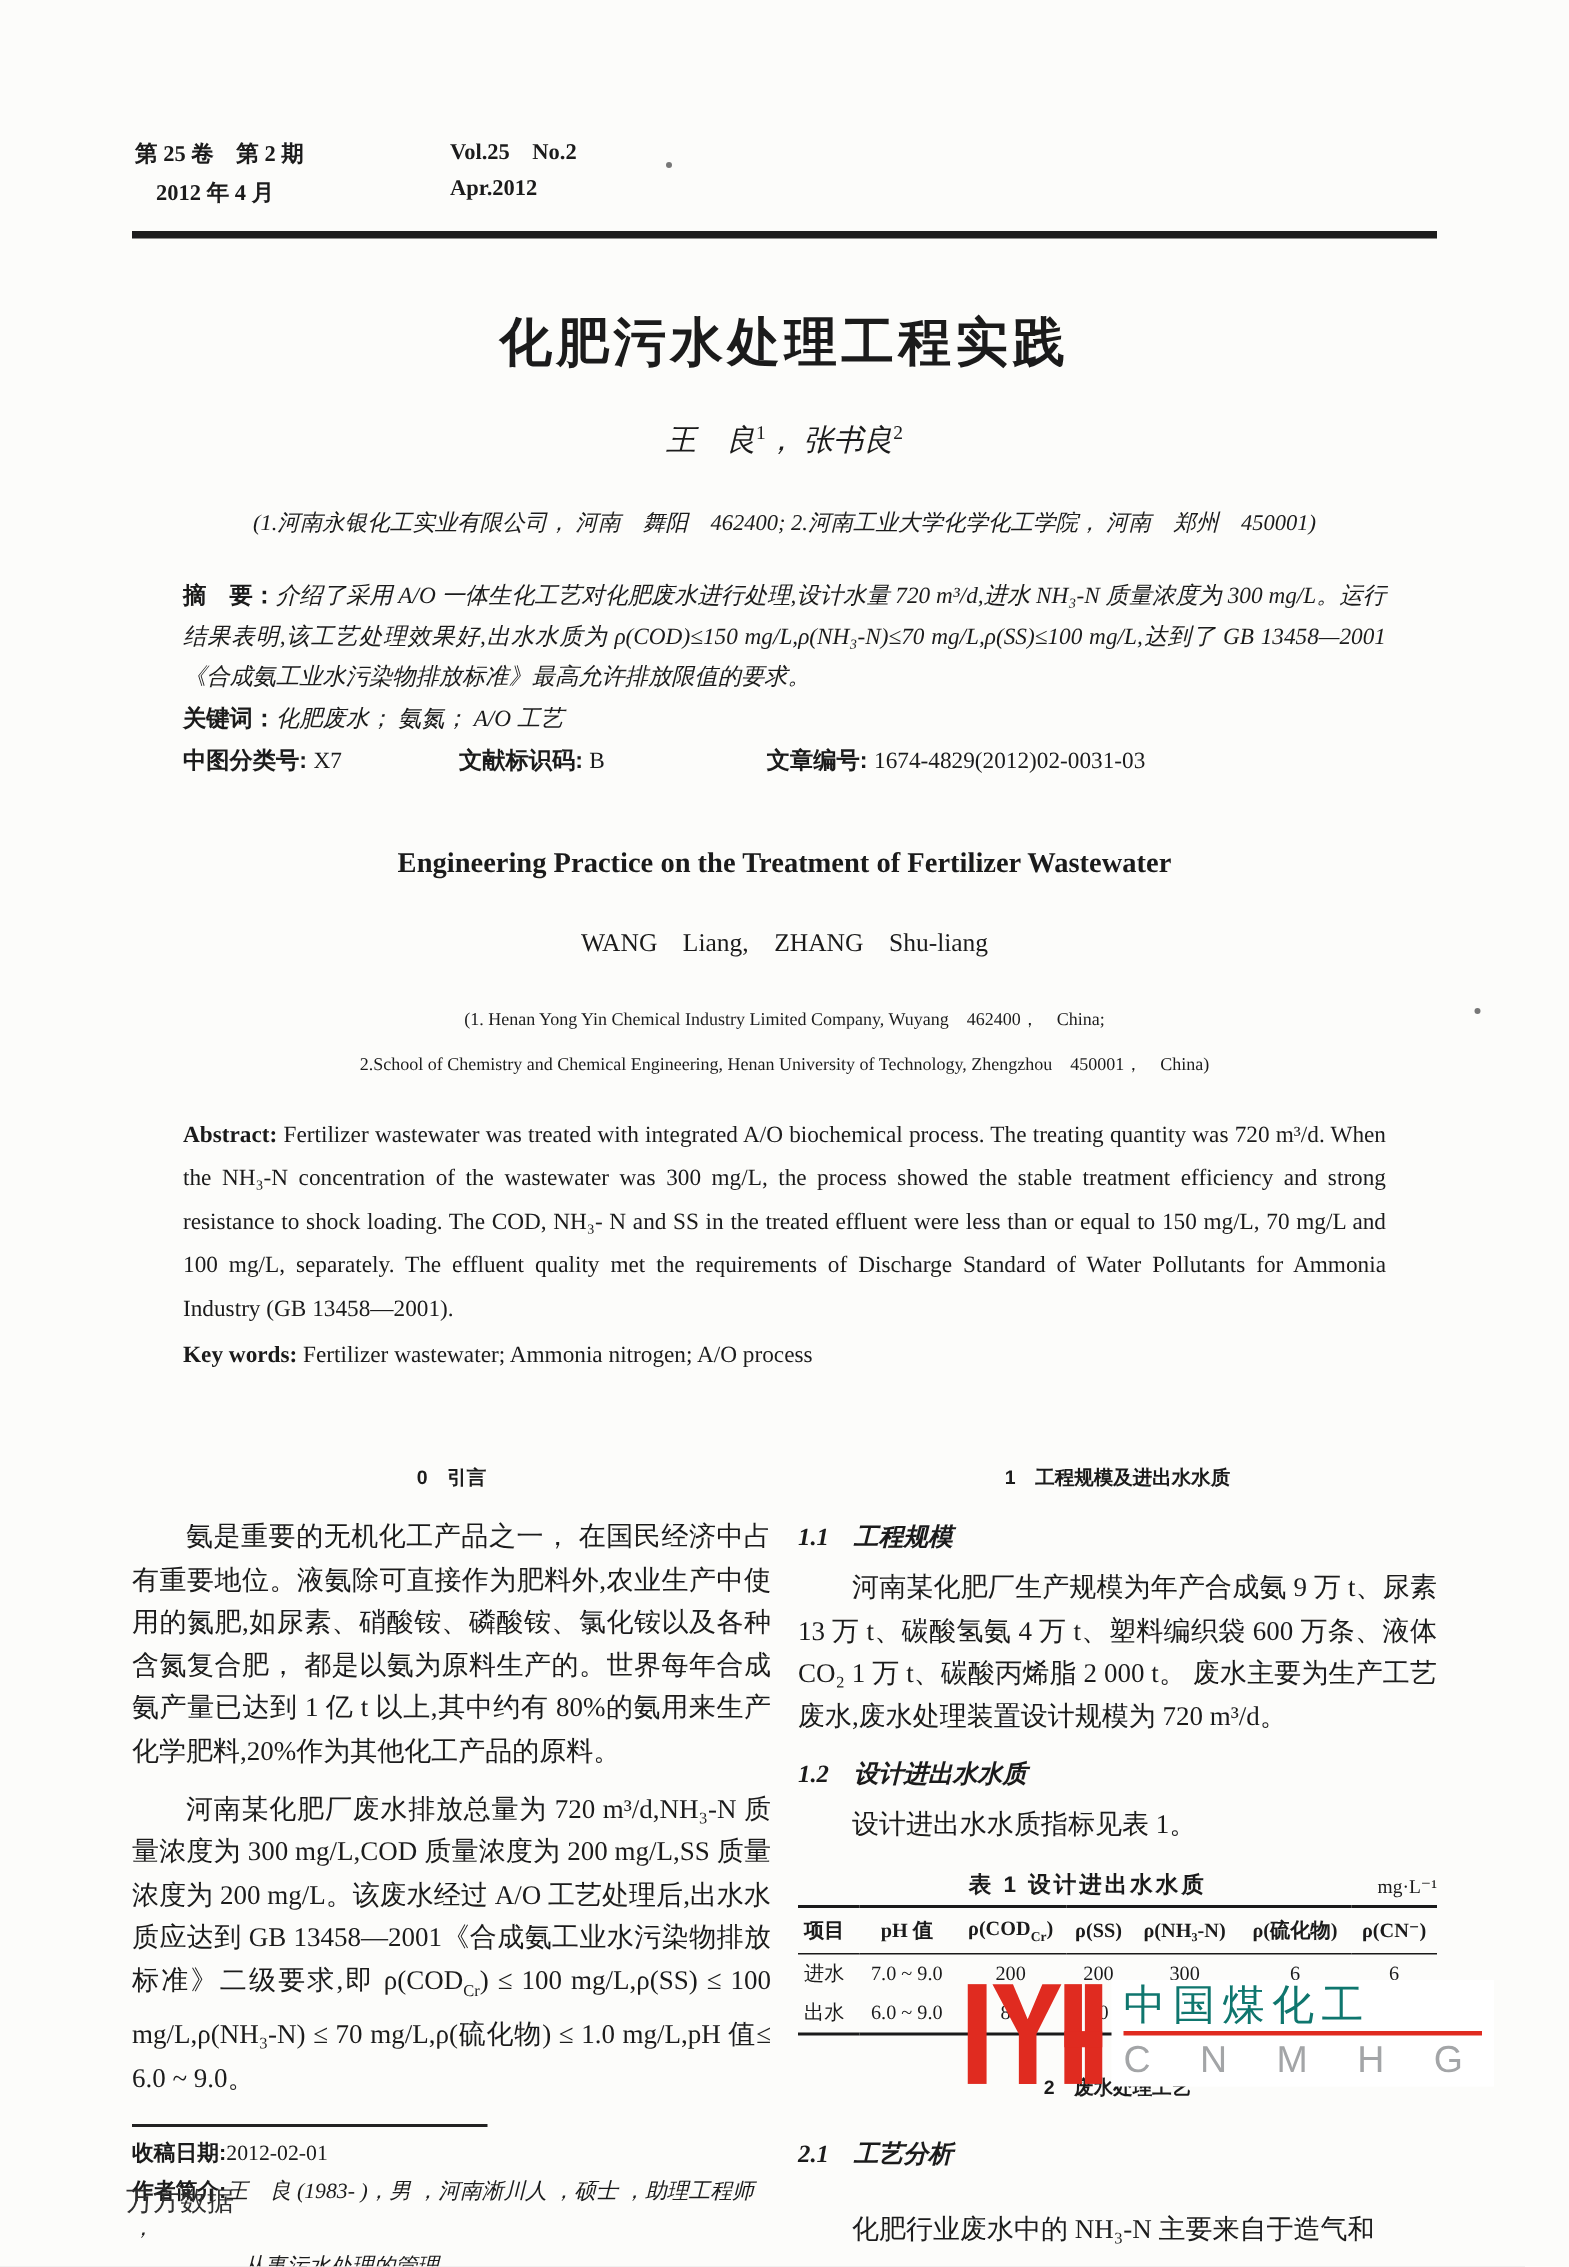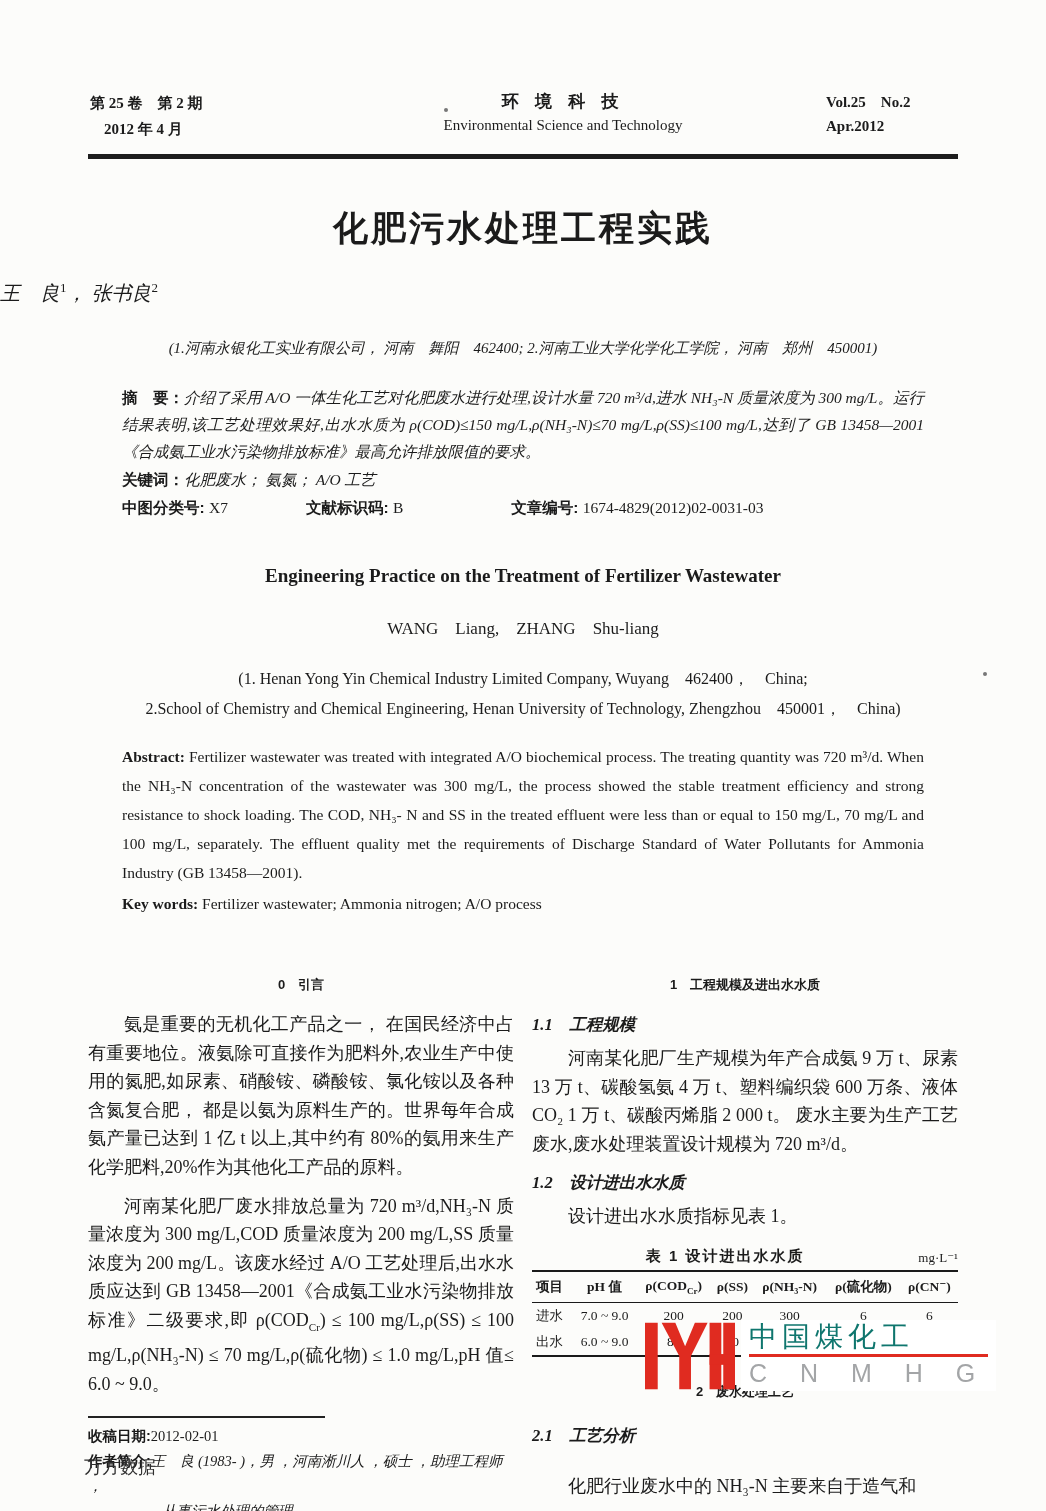--- a/index.html
+++ b/index.html
@@ -19,36 +19,36 @@
   }
   .jh-left{width:210px;font-weight:bold;font-size:15px;line-height:26px;}
   .jh-left .line2{padding-left:14px;}
   .jh-center{flex:1;text-align:center;}
   .jh-name-cn{font-weight:bold;font-size:17px;letter-spacing:6px;}
   .jh-name-en{font-size:15px;margin-top:4px;}
   .jh-right{width:130px;text-align:left;font-weight:bold;font-size:15px;line-height:24px;}
   .header-rule{height:5px;background:#1d1d1d;margin:12px 88px 0 88px;}
   
   .title-cn{margin-top:46px;text-align:center;font-size:35px;font-weight:bold;letter-spacing:3px;}
-  .authors-cn{margin-top:28px;text-align:left;font-size:20px;font-style:italic;}
+  .authors-cn{margin-top:28px;text-align:center;font-size:20px;font-style:italic;}
   .authors-cn sup{font-size:13px;font-style:normal;}
   .affil-cn{margin-top:32px;text-align:center;font-size:15px;font-style:italic;}
   
   .abs-block{margin:26px 122px 0 122px;font-size:15.5px;line-height:27px;text-align:justify;}
   .abs-label{font-weight:bold;font-style:normal;font-family:"Liberation Sans","DejaVu Sans",sans-serif;}
   .abs-text{font-style:italic;}
   .kw-row{margin:1px 122px 0 122px;font-size:15.5px;line-height:27px;}
   .meta-row{margin:1px 122px 0 122px;font-size:15.5px;line-height:27px;display:flex;}
   .meta-item{white-space:nowrap;}
   .meta-gap1{width:78px;}
   .meta-gap2{width:108px;}
   
   .title-en{margin-top:44px;text-align:center;font-size:19px;font-weight:bold;}
   .authors-en{margin-top:30px;text-align:center;font-size:17px;}
-  .affil-en{margin-top:24px;text-align:center;font-size:16px;line-height:30px;}
+  .affil-en{margin-top:24px;text-align:center;font-size:12px;line-height:30px;}
   .abstract-en{margin:18px 122px 0 122px;font-size:15.5px;line-height:29px;text-align:justify;}
   .kw-en{margin:2px 122px 0 122px;font-size:15.5px;line-height:29px;}
   .bold{font-weight:bold;}
   
   .columns{display:flex;margin:58px 88px 0 88px;gap:18px;height:548px;}
   .col{width:427px;display:flex;flex-direction:column;}
   .sec-h{font-weight:bold;font-size:13px;font-family:"Liberation Sans","DejaVu Sans",sans-serif;margin:0 0 6px 0;text-align:center;}
   .sub-h{font-weight:bold;font-style:italic;font-size:16.5px;margin:14px 0 8px 0;}
   .para{font-size:18px;line-height:28.6px;text-align:justify;text-indent:2em;margin:10px 0 0 0;}
   .para sub{font-size:11px;}
@@ -86,24 +86,20 @@
 </style>
 </head>
 <body>
 
 <div class="page">
 
   <div class="journal-header">
     <div class="jh-left">
       <div>第 25 卷　第 2 期</div>
       <div class="line2">2012 年 4 月</div>
-    </div>
-    <div class="jh-center">
-      <div class="jh-name-cn">环 境 科 技</div>
-      <div class="jh-name-en">Environmental Science and Technology</div>
     </div>
     <div class="jh-right">
       <div>Vol.25　No.2</div>
       <div>Apr.2012</div>
     </div>
   </div>
   <div class="header-rule"></div>
 
   <div class="title-cn">化肥污水处理工程实践</div>
   <div class="authors-cn"><span>王　良</span><sup>1</sup><span>，  </span><span>张书良</span><sup>2</sup></div>

